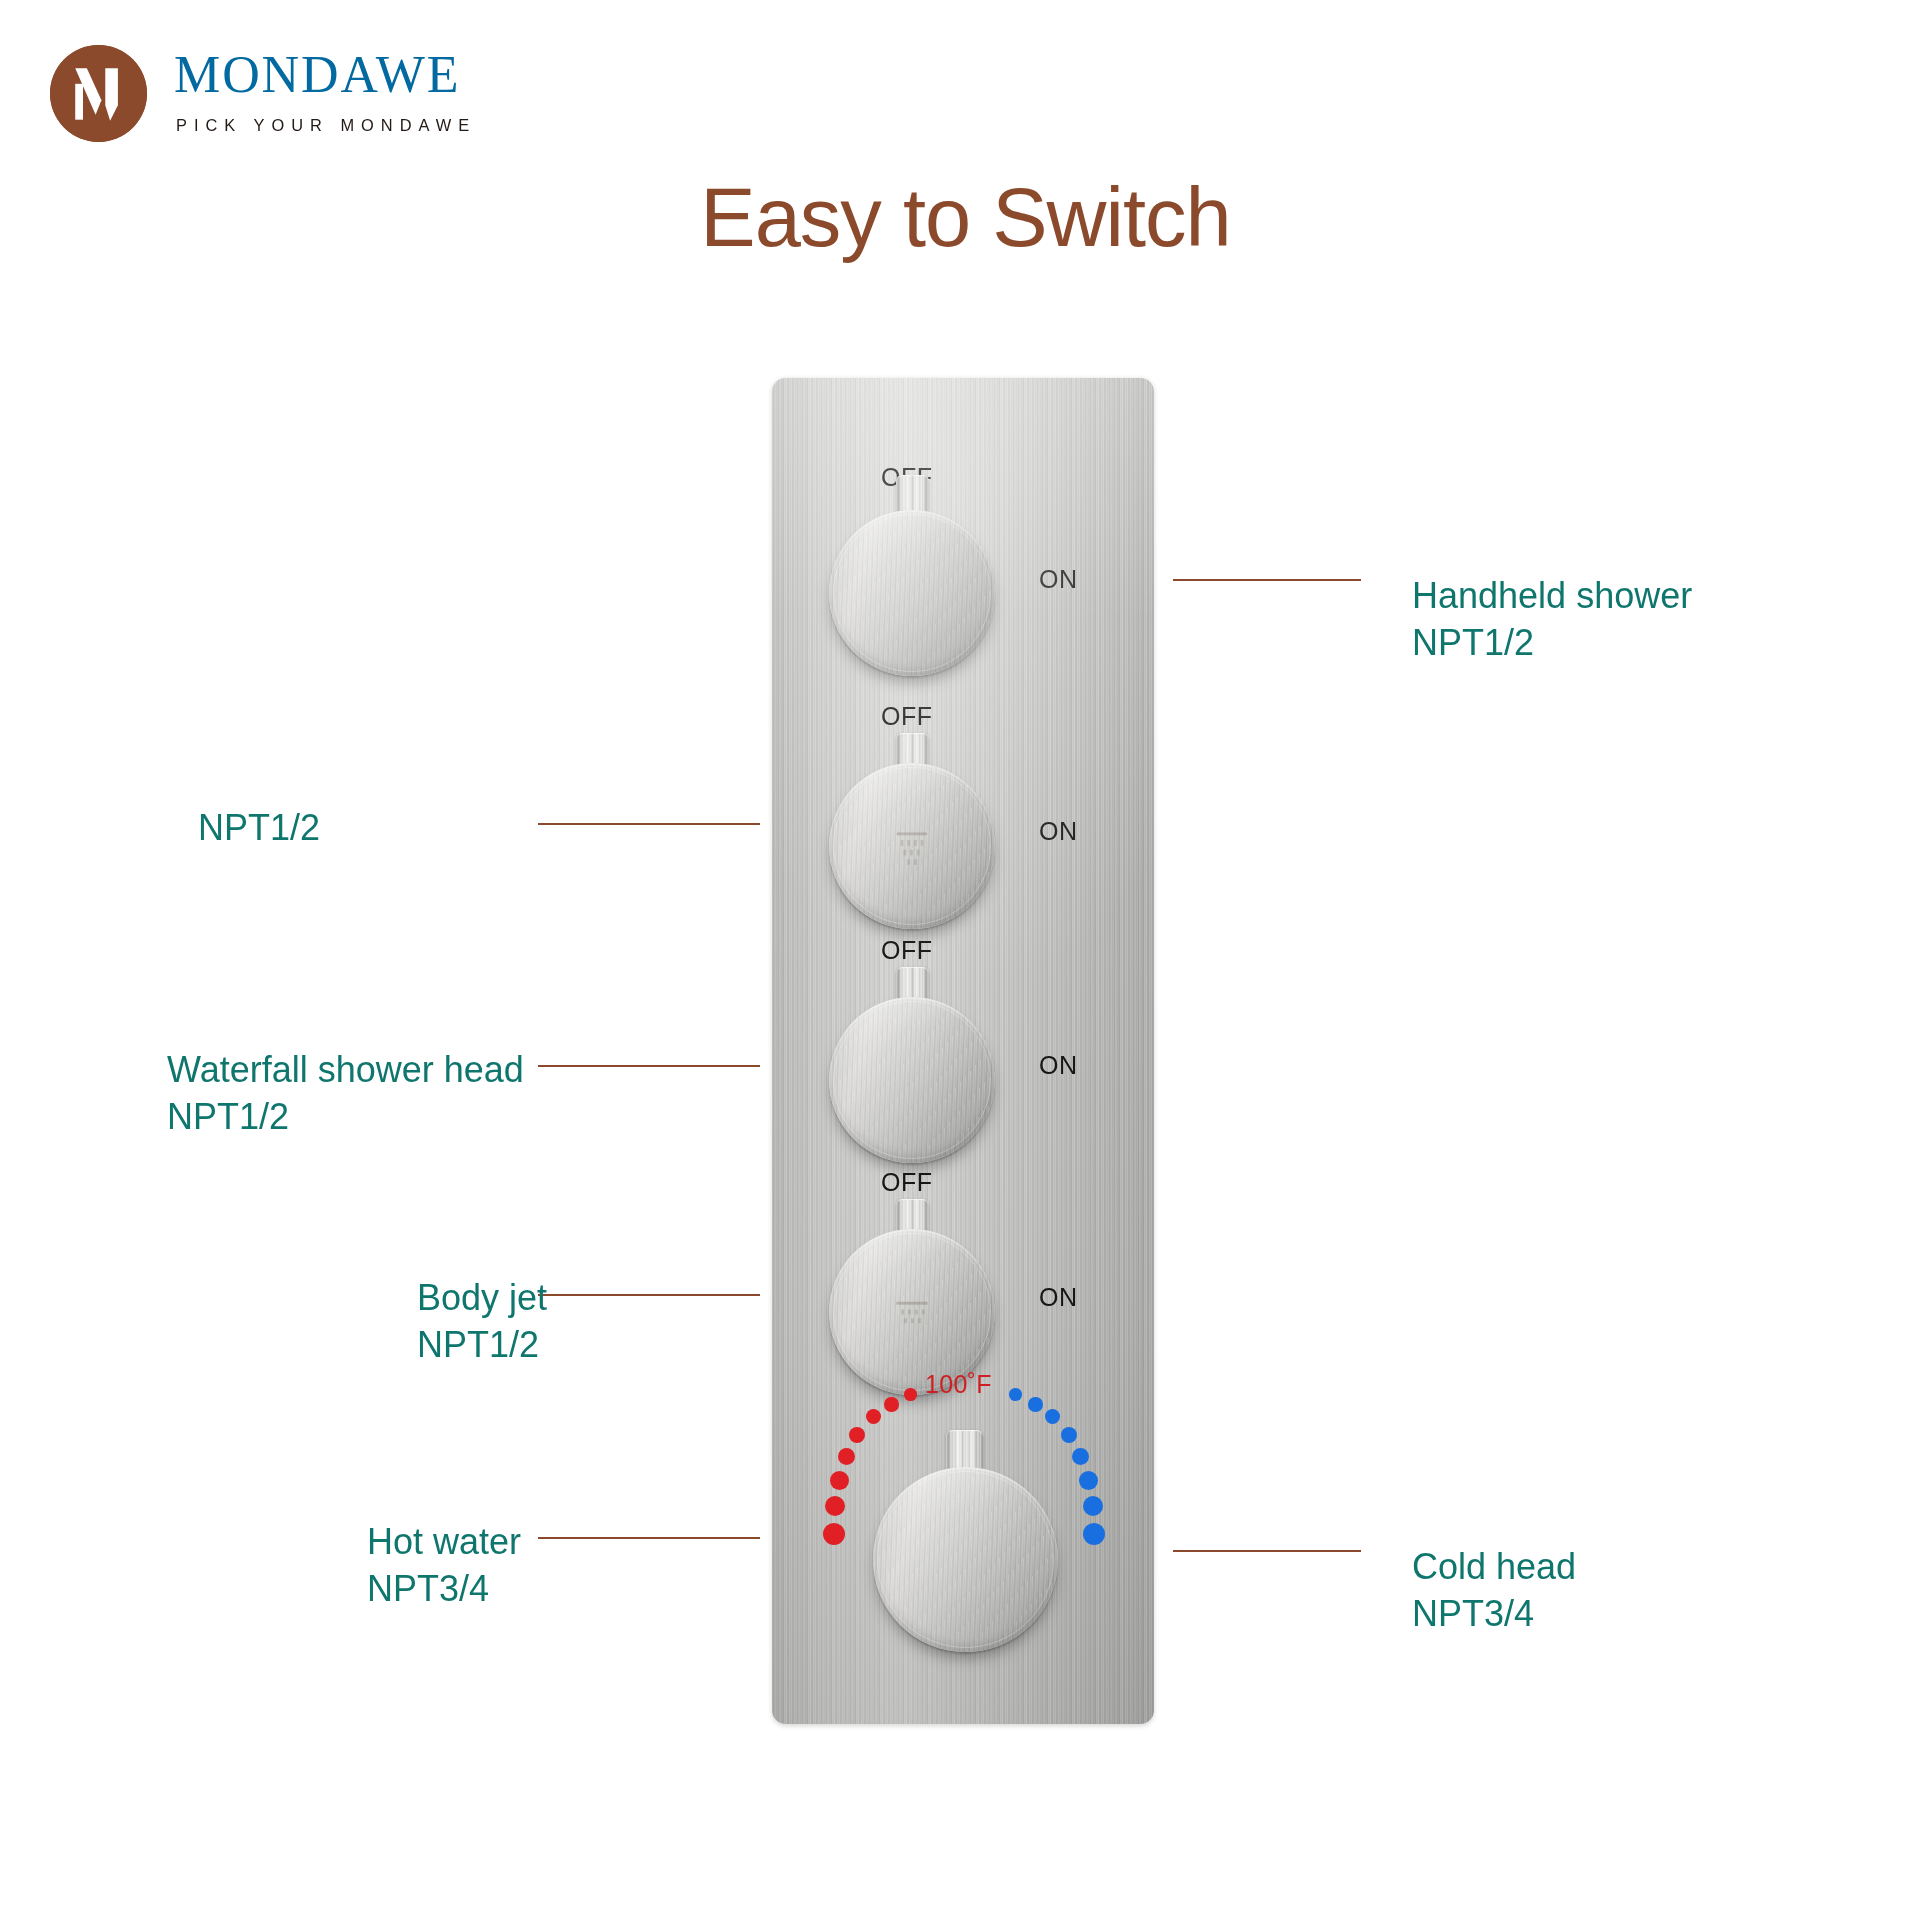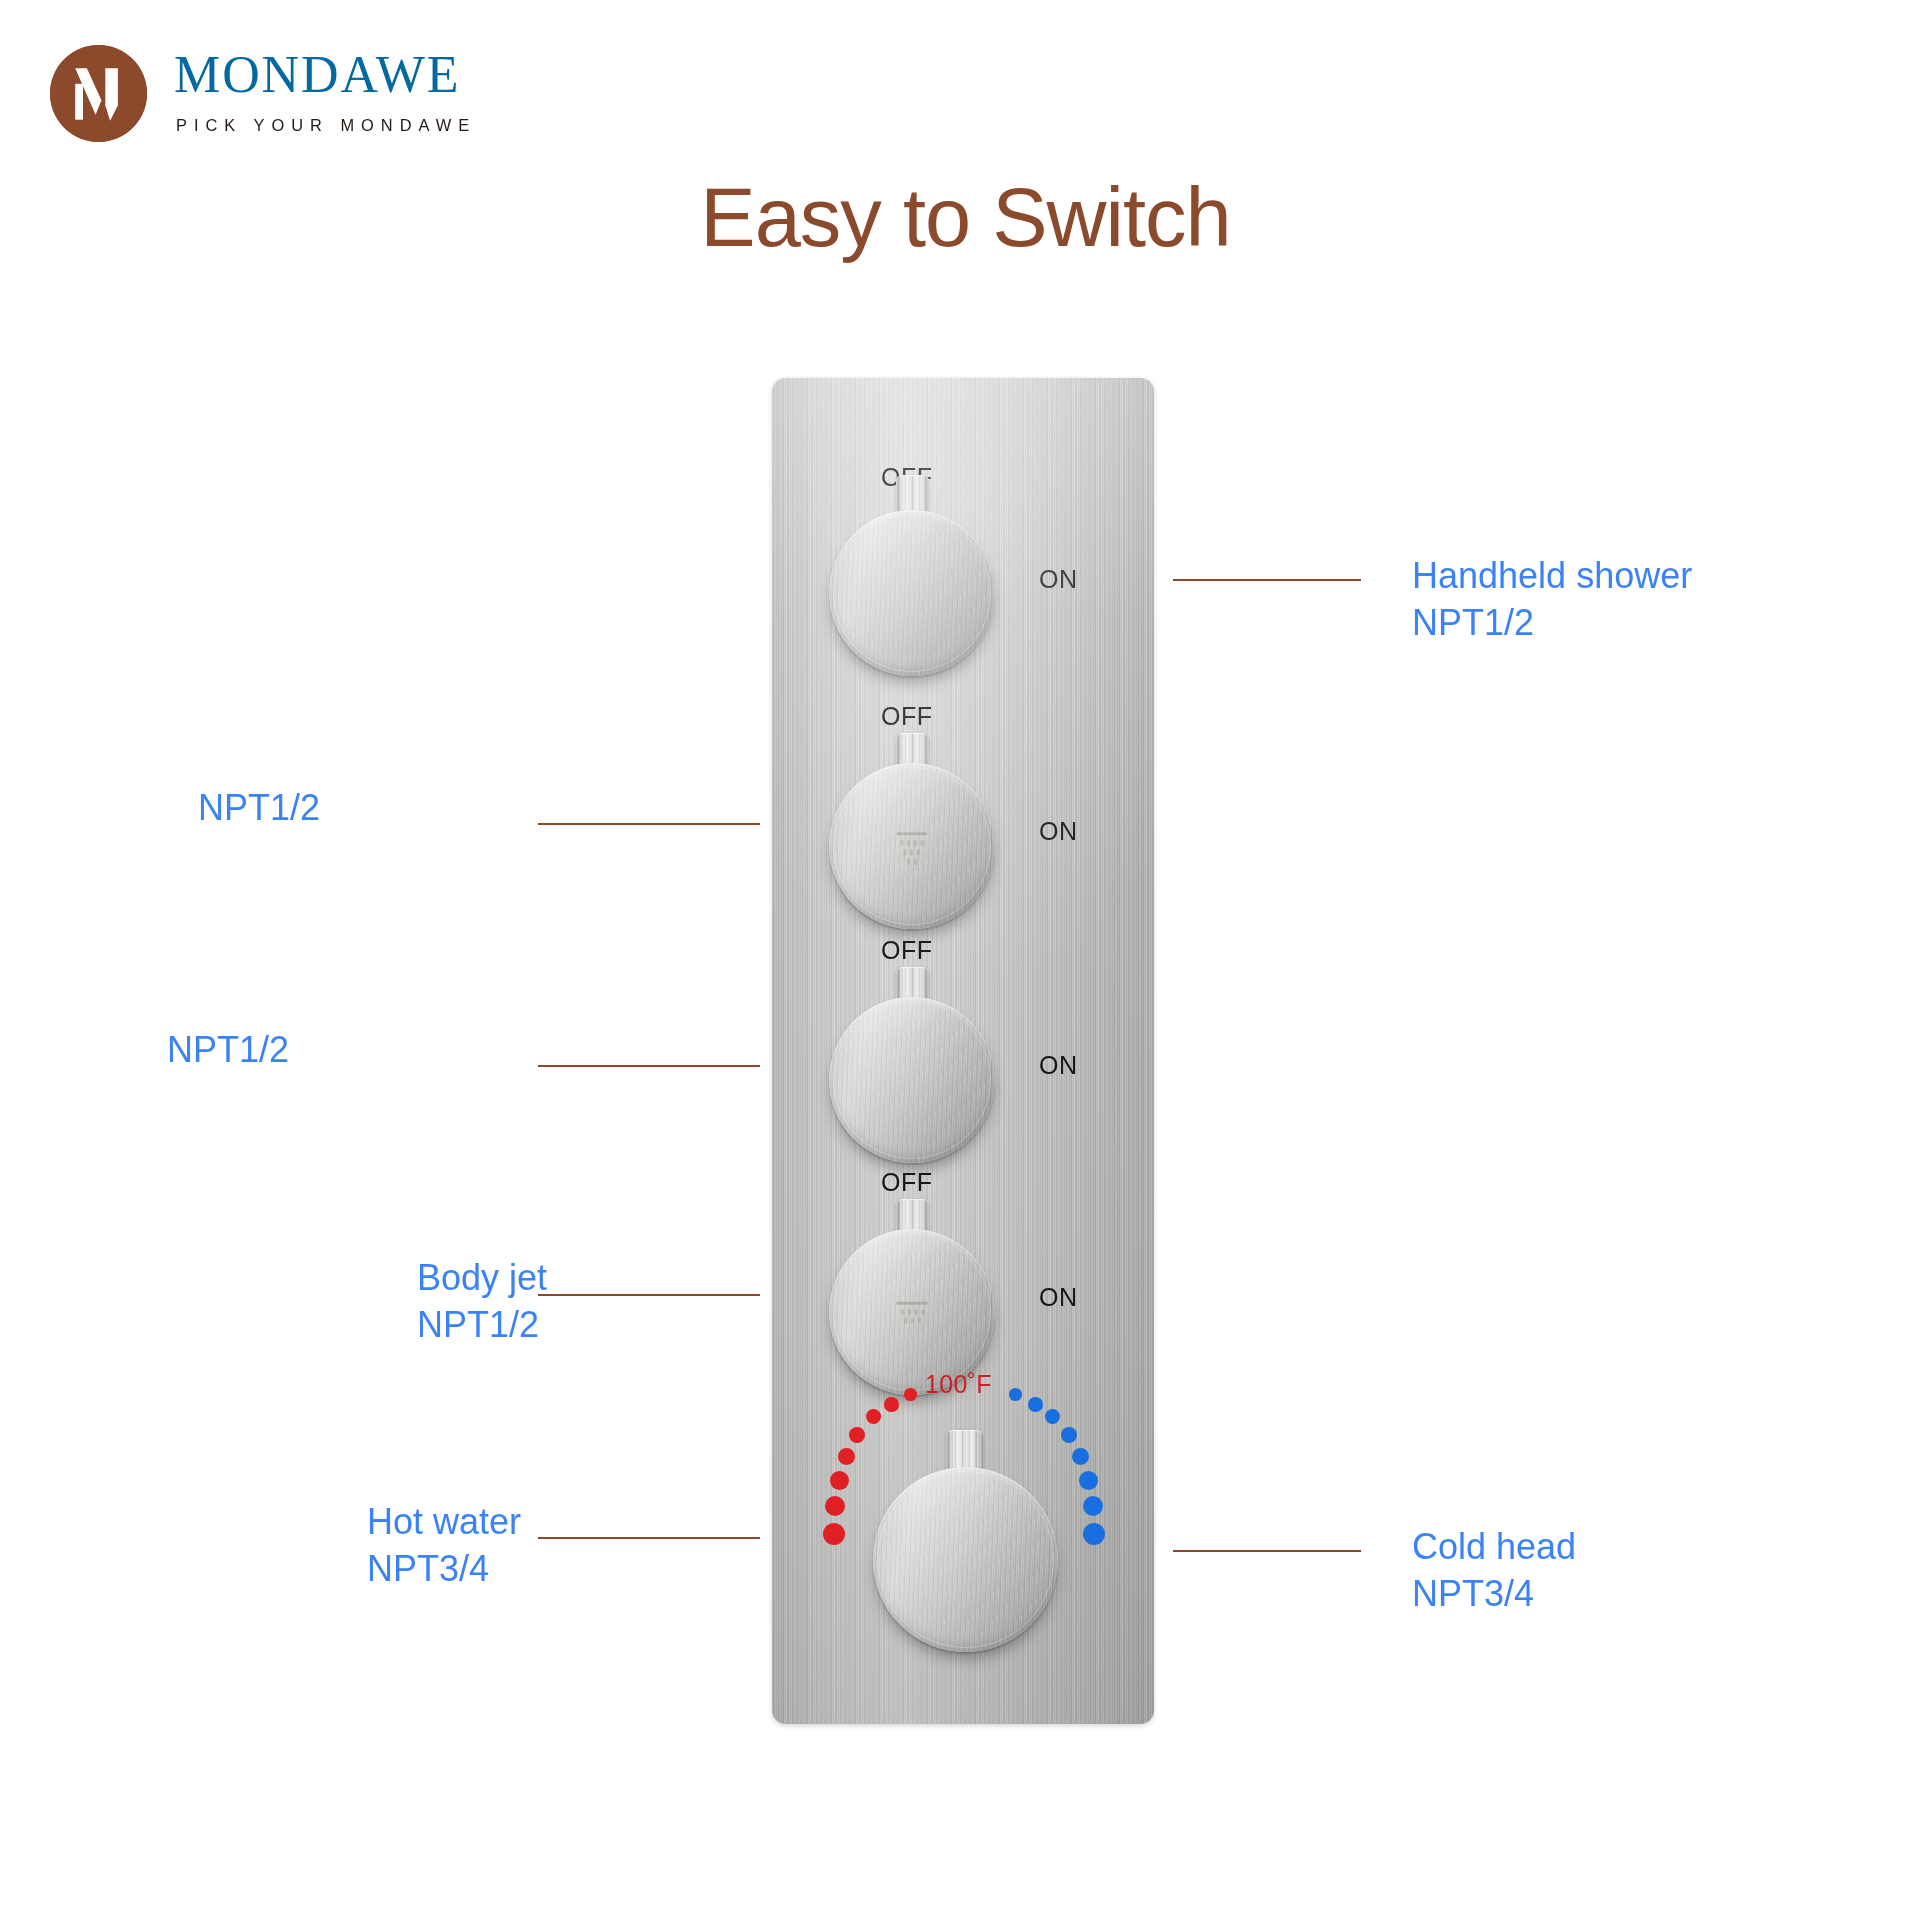--- a/index.html
+++ b/index.html
@@ -174,23 +174,24 @@
     letter-spacing: 0.3px;
     white-space: nowrap;
   }
 
   
   .callout { position: absolute; }
   .callout-text {
     position: absolute;
     font-family: "Liberation Sans", sans-serif;
     font-size: 36px;
-    color: #3b82f6;
+    color: #0f766e;
     line-height: 1.30;
     white-space: nowrap;
+    margin-top: 20px;
   }
   .callout-text.right { text-align: left; }
   .callout-text.left  { text-align: left; }
   .leader {
     position: absolute;
     height: 0;
     border-top: 2.9px solid #8B4A2B;
   }
   #thermostatic-note {
     position: absolute;
@@ -337,20 +338,21 @@
 <div class="callout">
   <div class="leader" style="left:538px; top:823px; width:222px;"></div>
   <div class="callout-text left" style="left:198px; top:785px;">
     <div>NPT1/2</div>
   </div>
 </div>
 
 <div class="callout">
   <div class="leader" style="left:538px; top:1065px; width:222px;"></div>
   <div class="callout-text left" style="left:167px; top:1027px;">
+    <div>Waterfall shower head</div>
     <div>NPT1/2</div>
   </div>
 </div>
 
 <div class="callout">
   <div class="leader" style="left:538px; top:1294px; width:222px;"></div>
   <div class="callout-text left" style="left:417px; top:1255px;">
     <div>Body jet</div>
     <div>NPT1/2</div>
   </div>

